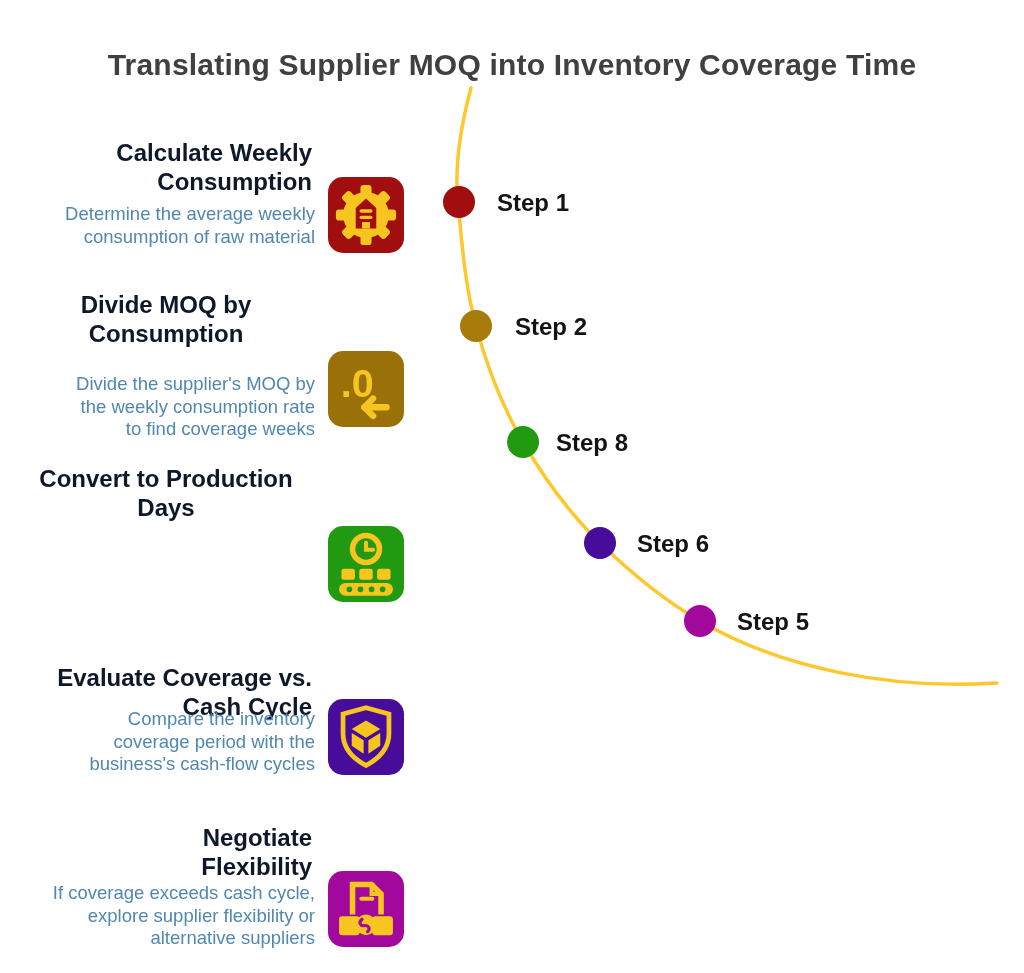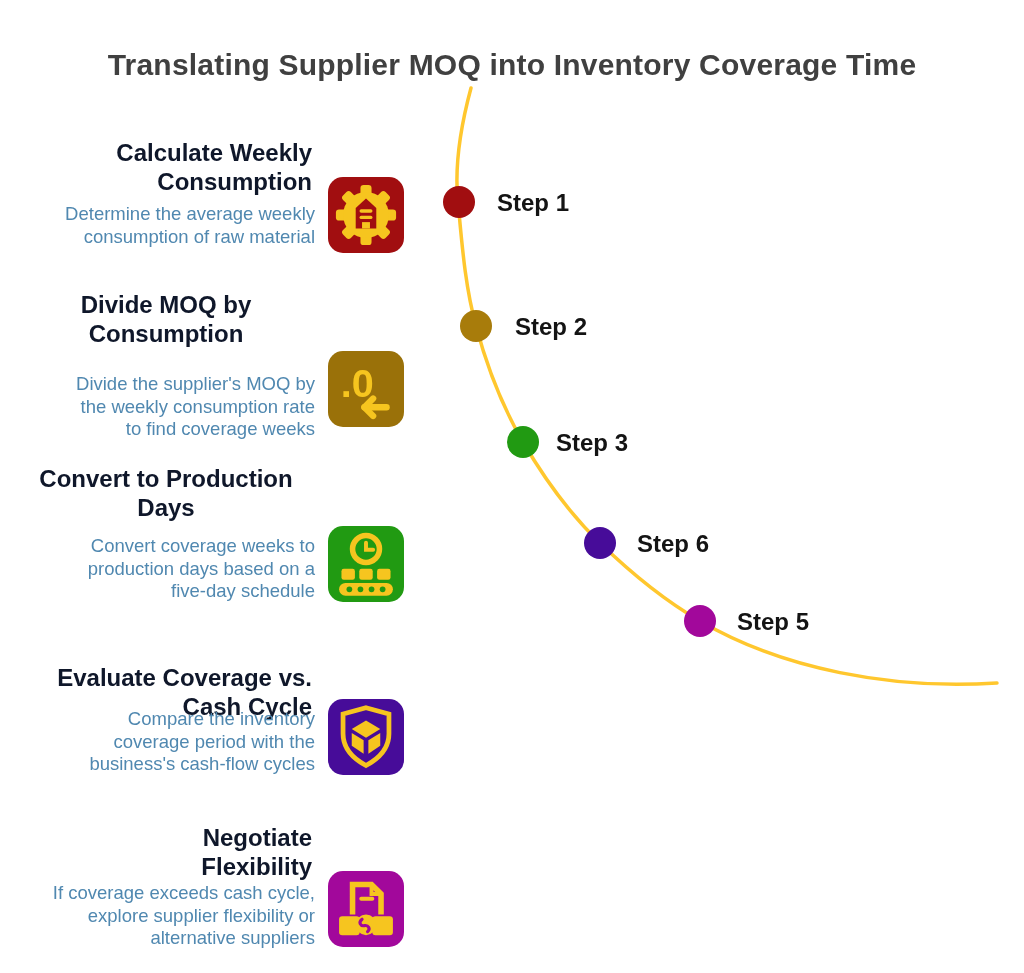--- a/index.html
+++ b/index.html
@@ -116,23 +116,20 @@
   <div class="step-icon icon-gold i2">
     <svg width="76" height="76" viewBox="0 0 48 48">
       <text x="8" y="29" font-size="25" font-weight="bold" fill="#F6C51F" font-family="Liberation Sans, sans-serif">.0</text>
       <path d="M37 35.5 H23" stroke="#F6C51F" stroke-width="4" stroke-linecap="round"></path>
       <path d="M28.5 30 L23 35.5 L28.5 41" fill="none" stroke="#F6C51F" stroke-width="4" stroke-linecap="round" stroke-linejoin="round"></path>
     </svg>
   </div>
 
   <div class="step-title t3">Convert to Production
 Days</div>
-  <div class="step-desc d3">Convert coverage weeks to
-production days based on a
-five-day schedule</div>
   <div class="step-icon icon-green i3">
     <svg width="76" height="76" viewBox="0 0 48 48">
       <circle cx="24" cy="14.5" r="8.5" fill="none" stroke="#F6C51F" stroke-width="3.5"></circle>
       <path d="M24 10.5 V15 h4.5" fill="none" stroke="#F6C51F" stroke-width="2.5" stroke-linecap="round"></path>
       <g fill="#F6C51F">
         <rect x="8.5" y="27" width="8.5" height="7" rx="1.5"></rect>
         <rect x="19.75" y="27" width="8.5" height="7" rx="1.5"></rect>
         <rect x="31" y="27" width="8.5" height="7" rx="1.5"></rect>
         <rect x="7" y="36" width="34" height="8" rx="4"></rect>
       </g>
@@ -181,17 +178,17 @@
   </div>
 
   <div class="dot dot1"></div>
   <div class="dot dot2"></div>
   <div class="dot dot3"></div>
   <div class="dot dot4"></div>
   <div class="dot dot5"></div>
 
   <div class="step-label lbl1">Step 1</div>
   <div class="step-label lbl2">Step 2</div>
-  <div class="step-label lbl3">Step 3</div>
+  <div class="step-label lbl3">Step 8</div>
   <div class="step-label lbl4">Step 6</div>
   <div class="step-label lbl5">Step 5</div>
 
 </div>
 
 </body></html>

